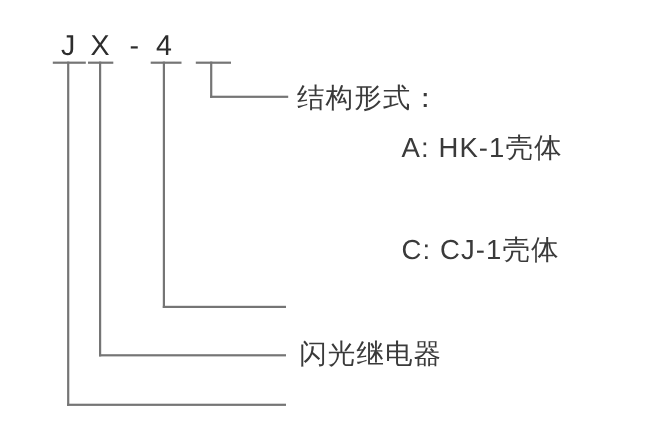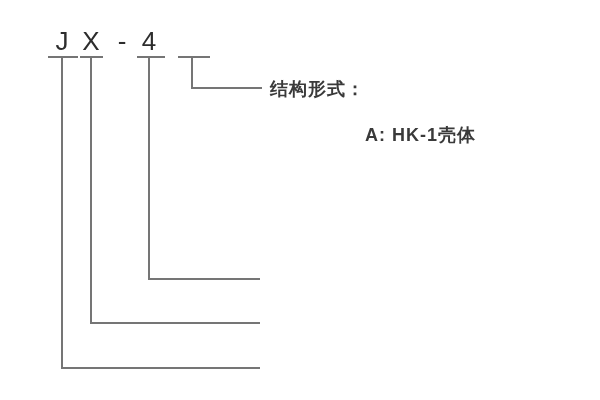--- a/index.html
+++ b/index.html
@@ -60,26 +60,25 @@
     background: #757575;
   }
   .h4 { left: 191px; top: 87px;  width: 71px;  }
   .h3 { left: 148px; top: 278px; width: 112px; }
   .h2 { left: 90px;  top: 322px; width: 170px; }
   .h1 { left: 61px;  top: 367px; width: 199px; }
 
   
   .label {
     position: absolute;
-    font-size: 18px;
+    font-size: 25px;
     line-height: 25px;
     color: #3a3a3a;
     letter-spacing: 1px;
     white-space: nowrap;
-    font-weight: bold;
   }
   .lab-structure { left: 270px; top: 77px; }
   .lab-opt-a     { left: 365px; top: 123px; }
   .lab-opt-b     { left: 365px; top: 171px; }
   .lab-opt-c     { left: 365px; top: 215px; }
   .lab-design    { left: 272px; top: 266px; }
   .lab-flash     { left: 272px; top: 310px; }
   .lab-static    { left: 272px; top: 355px; }
 </style>
 </head>
@@ -102,14 +101,16 @@
   <div class="vline v3"></div>
   <div class="vline v4"></div>
 
   <div class="hline h4"></div>
   <div class="hline h3"></div>
   <div class="hline h2"></div>
   <div class="hline h1"></div>
 
   <div class="label lab-structure">结构形式：</div>
   <div class="label lab-opt-a">A: HK-1壳体</div>
+  <div class="label lab-opt-c">C: CJ-1壳体</div>
+  <div class="label lab-flash">闪光继电器</div>
 
 </div>
 
 </body></html>

